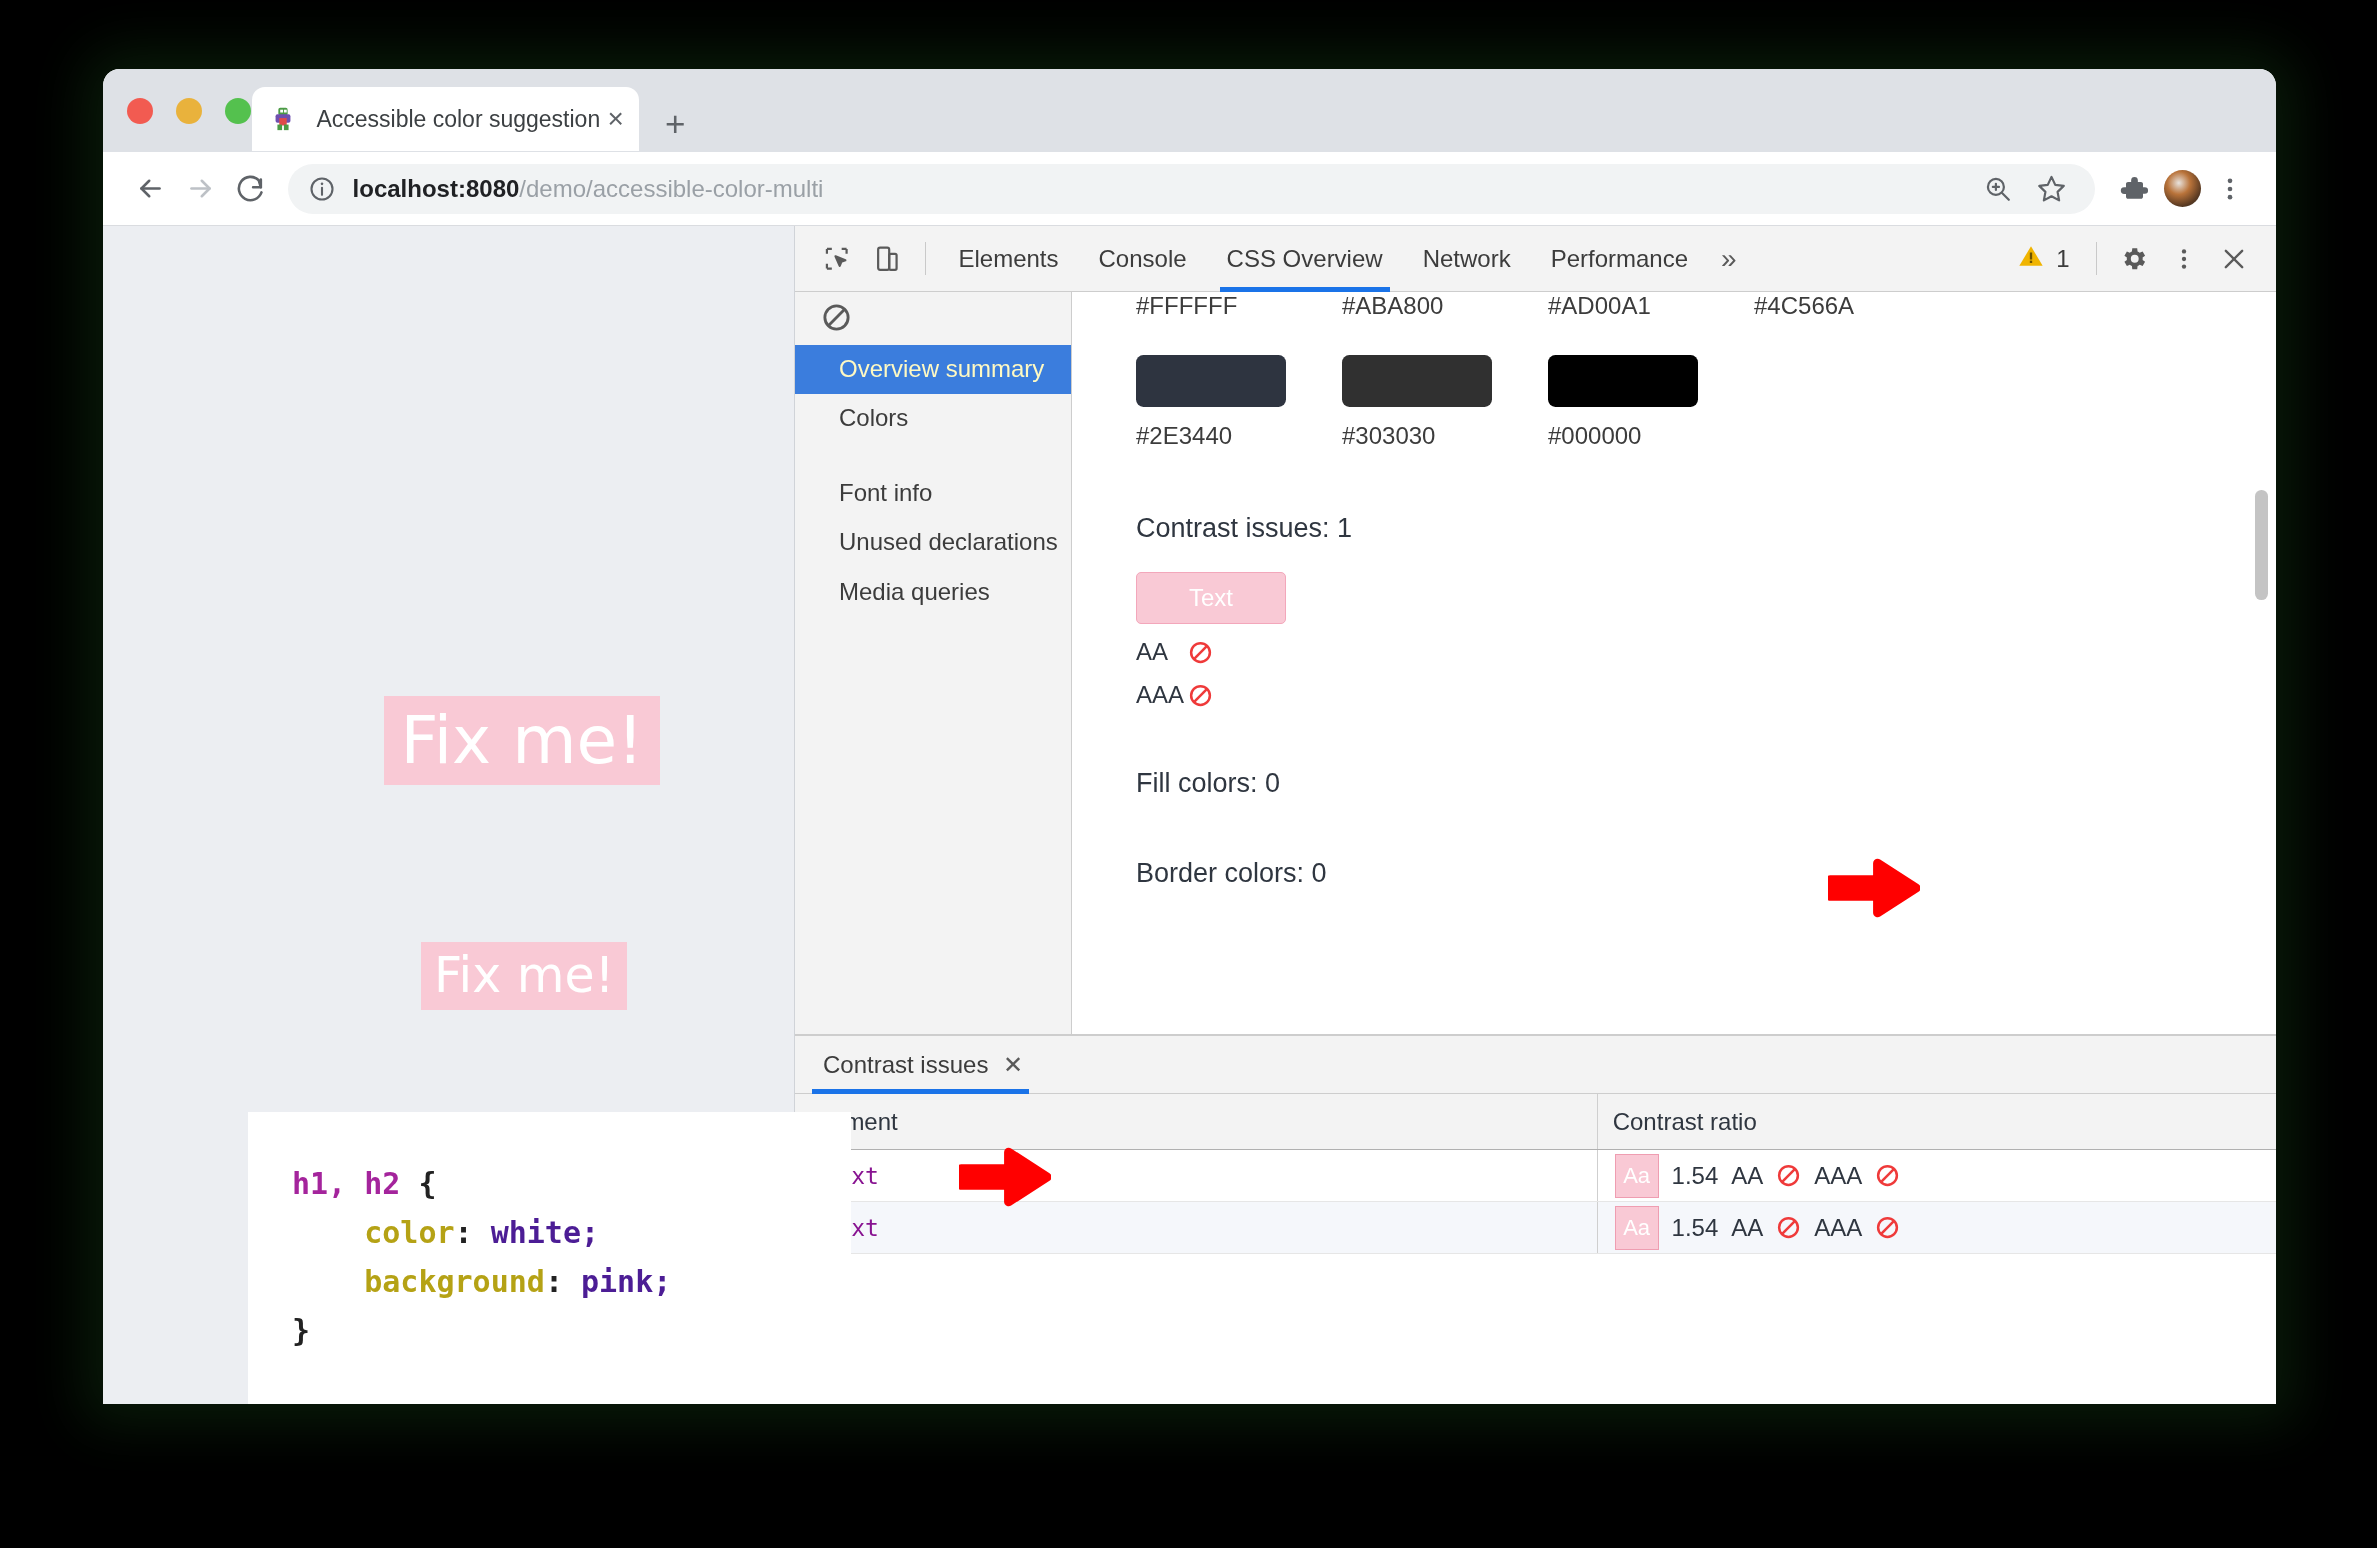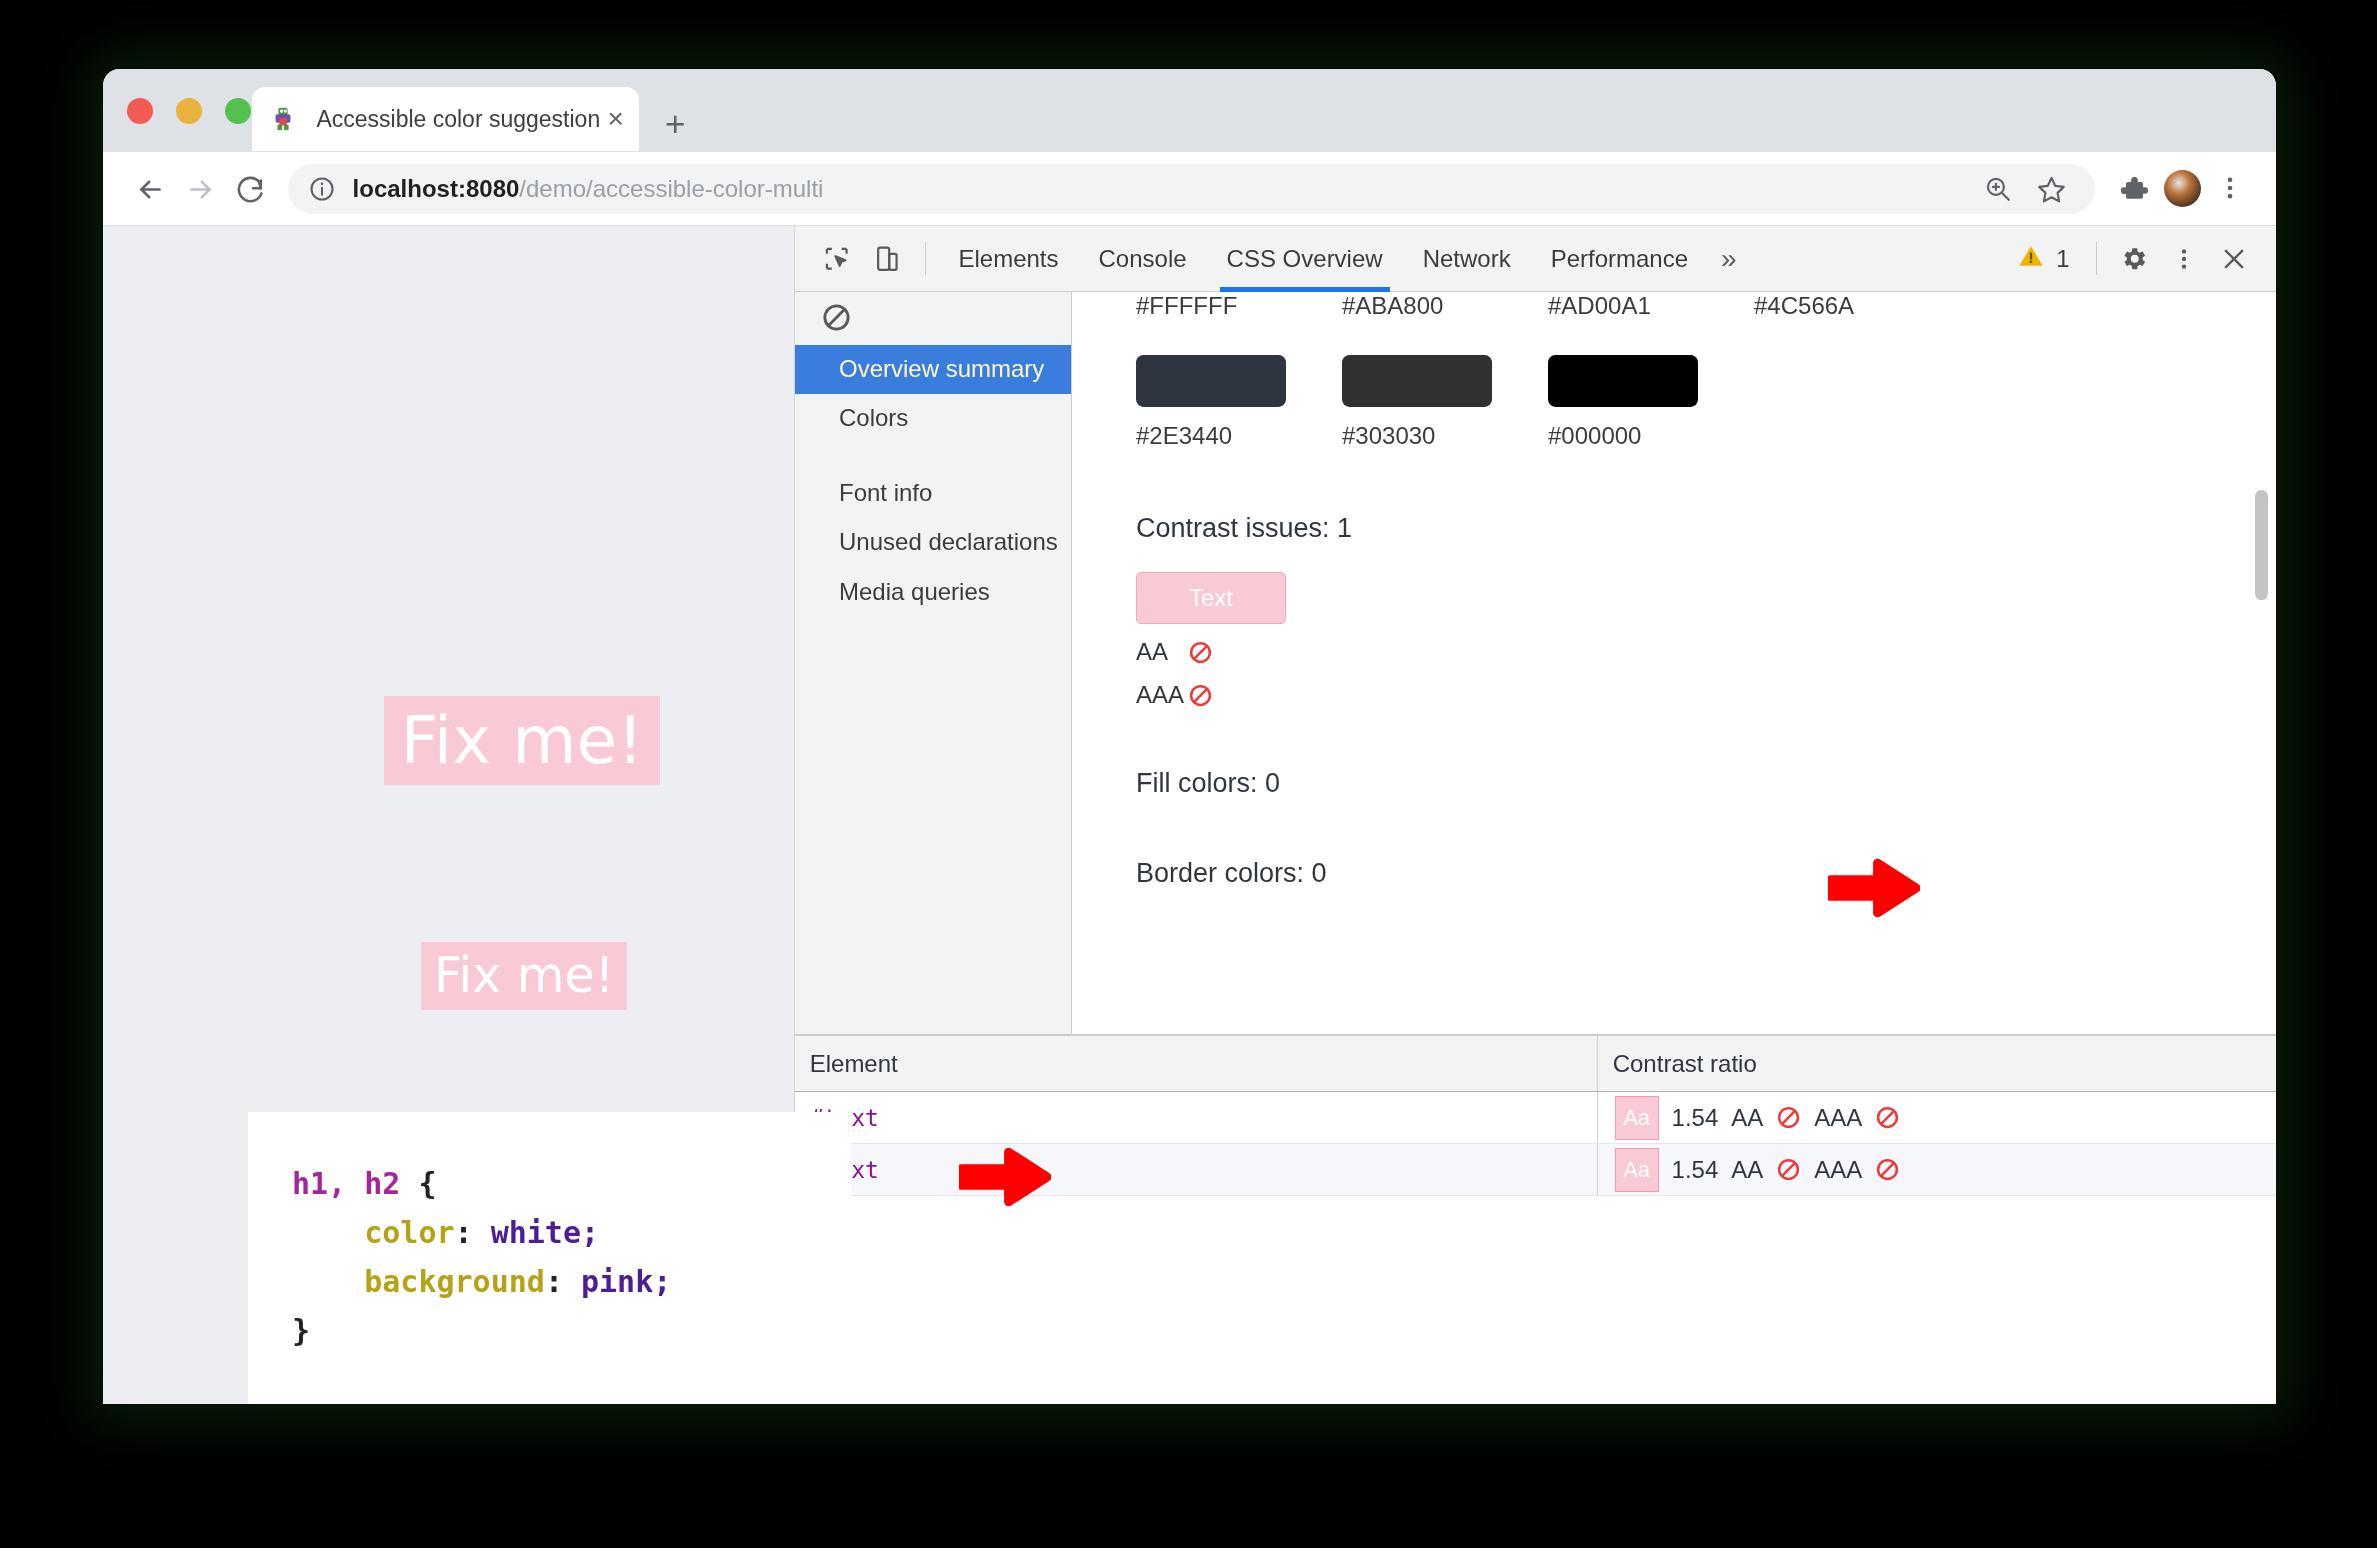--- a/index.html
+++ b/index.html
@@ -92,20 +92,21 @@
     color: #5f6368;
     line-height: 1;
     font-weight: 300;
   }
 
   
   .toolbar {
     height: 74px;
     background: #ffffff;
     display: flex;
+    align-items: center;
     padding: 12px 22px;
     box-sizing: border-box;
     border-bottom: 0.9px solid #dadce0;
     flex: 0 0 auto;
   }
   .nav-btn {
     width: 50px; height: 50px;
     display: flex; align-items: center; justify-content: center;
     color: #5f6368;
     flex: 0 0 auto;
@@ -714,20 +715,26 @@
         </div>
 
         <div class="arrow" id="arrow-sidebar">
           <svg width="92" height="64" viewBox="0 0 100 70">
             <path d="M2 26 h52 V8 L96 35 L54 62 V44 H2 Z" fill="#ff0000" stroke="#ff0000" stroke-width="10" stroke-linejoin="round"></path>
           </svg>
         </div>
       </div>
 
       <div class="drawer">
+        <div class="drawer-tabs">
+          <div class="drawer-tab active">
+            <span>Contrast issues</span>
+            <span class="x">✕</span>
+          </div>
+        </div>
 
         <div class="issue-table">
           <div class="tbl-head">
             <div class="th col-el">Element</div>
             <div class="th col-cr">Contrast ratio</div>
           </div>
 
           <div class="tr">
             <div class="td el">#text</div>
             <div class="td cr">

